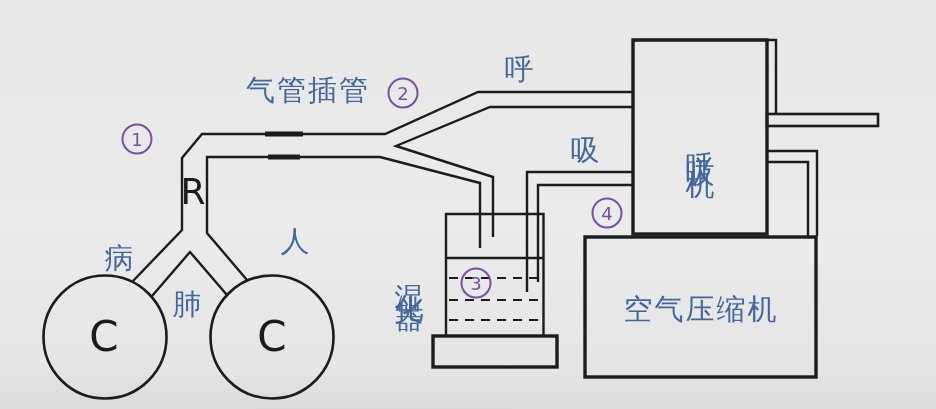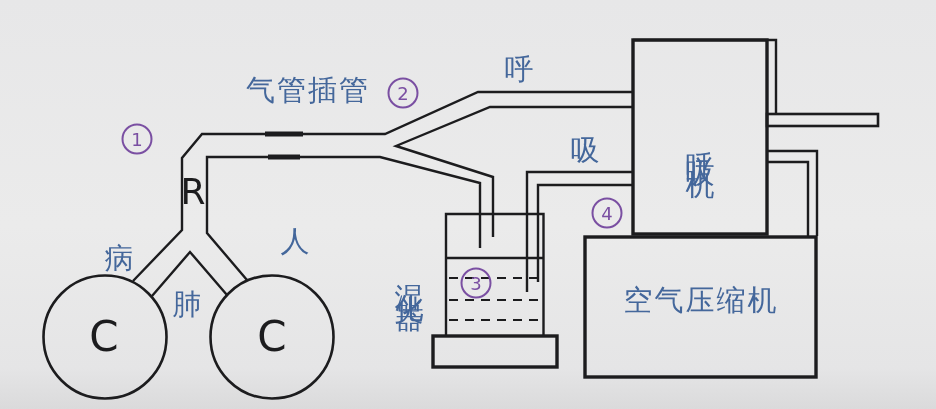--- a/index.html
+++ b/index.html
@@ -76,21 +76,21 @@
       <path d="M767,162 L808,162 L808,236"></path>
 
       <rect x="585" y="237" width="231" height="140" stroke-width="3.4"></rect>
     </g>
   </svg>
 
   <div class="lbl" style="left:308px;top:90px;">气管插管</div>
   <div class="lbl" style="left:520px;top:69px;">呼</div>
   <div class="lbl" style="left:586px;top:150px;">吸</div>
   <div class="lbl vtext" style="left:700px;top:142px;">呼吸机</div>
-  <div class="lbl" style="left:701px;top:300px;">空气压缩机</div>
+  <div class="lbl" style="left:701px;top:309px;">空气压缩机</div>
   <div class="lbl vtext" style="left:409px;top:276px;">湿化器</div>
   <div class="lbl" style="left:120px;top:258px;">病</div>
   <div class="lbl" style="left:296px;top:241px;">人</div>
   <div class="lbl" style="left:188px;top:304px;">肺</div>
   <div class="lbl dark r-label" style="left:193px;top:192px;">R</div>
   <div class="lbl dark c-label" style="left:104px;top:337px;">C</div>
   <div class="lbl dark c-label" style="left:272px;top:337px;">C</div>
 
   <div class="badge" style="left:137px;top:139px;">1</div>
   <div class="badge" style="left:403px;top:93px;">2</div>

